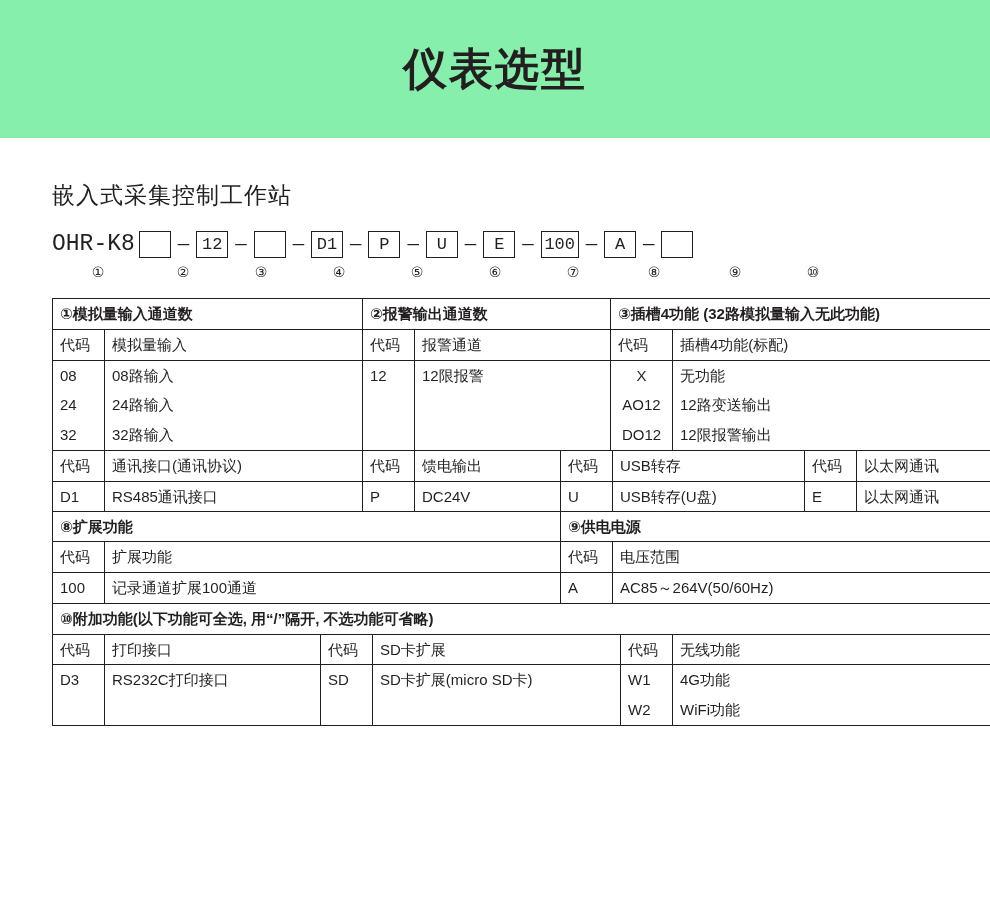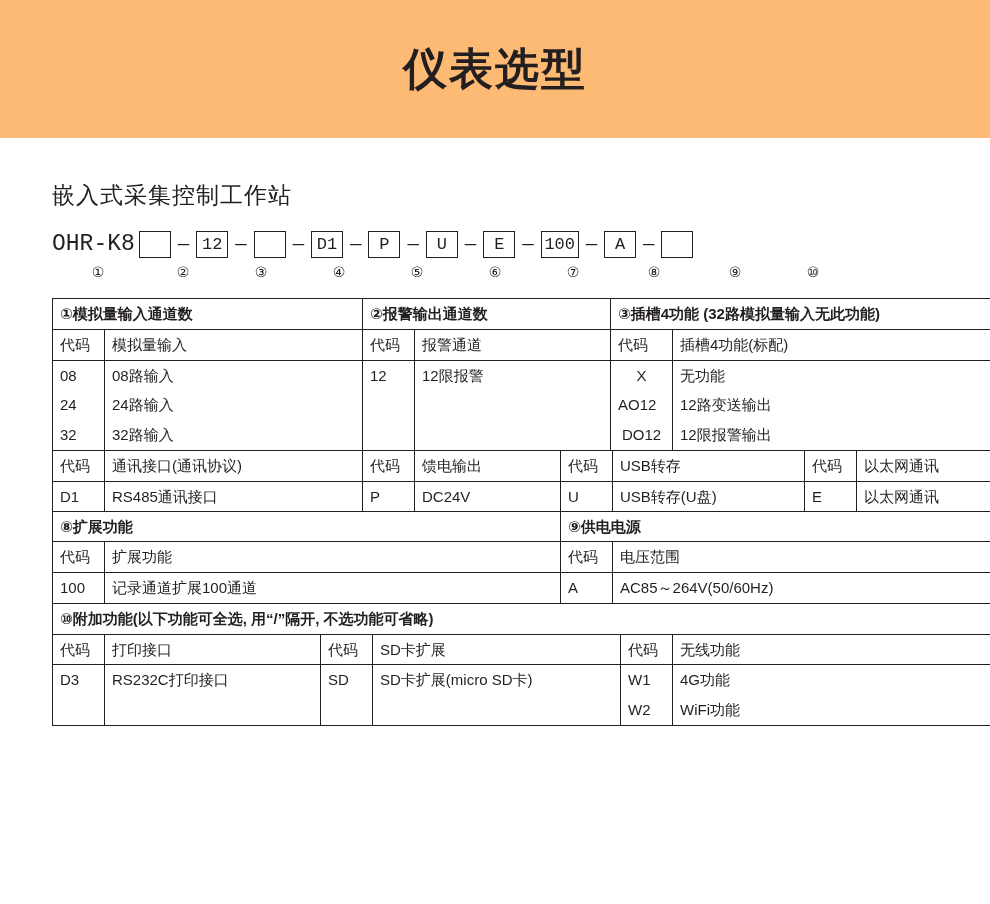--- a/index.html
+++ b/index.html
@@ -7,21 +7,21 @@
   body {
     width: 990px;
     height: 904px;
     background: #ffffff;
     font-family: "Liberation Sans", "DejaVu Sans", sans-serif;
     color: #231f20;
     overflow: hidden;
   }
   .header {
     height: 138px;
-    background: #fdba74;
+    background: #86efac;
     display: flex;
     flex-direction: column;
     align-items: center;
     justify-content: center;
   }
   .header-title {
     font-size: 44px;
     font-weight: bold;
     letter-spacing: 2px;
     line-height: 1.1;
@@ -175,21 +175,21 @@
         <td style="border-bottom:none">12</td>
         <td style="border-bottom:none">12限报警</td>
         <td style="border-bottom:none;text-align:center">X</td>
         <td style="border-bottom:none">无功能</td>
       </tr>
       <tr>
         <td style="border-top:none;border-bottom:none">24</td>
         <td style="border-top:none;border-bottom:none">24路输入</td>
         <td style="border-top:none;border-bottom:none"></td>
         <td style="border-top:none;border-bottom:none"></td>
-        <td style="border-top:none;border-bottom:none;">AO12</td>
+        <td style="border-top:none;border-bottom:none;text-align:center">AO12</td>
         <td style="border-top:none;border-bottom:none">12路变送输出</td>
       </tr>
       <tr>
         <td style="border-top:none">32</td>
         <td style="border-top:none">32路输入</td>
         <td style="border-top:none"></td>
         <td style="border-top:none"></td>
         <td style="border-top:none;text-align:center">DO12</td>
         <td style="border-top:none">12限报警输出</td>
       </tr>

